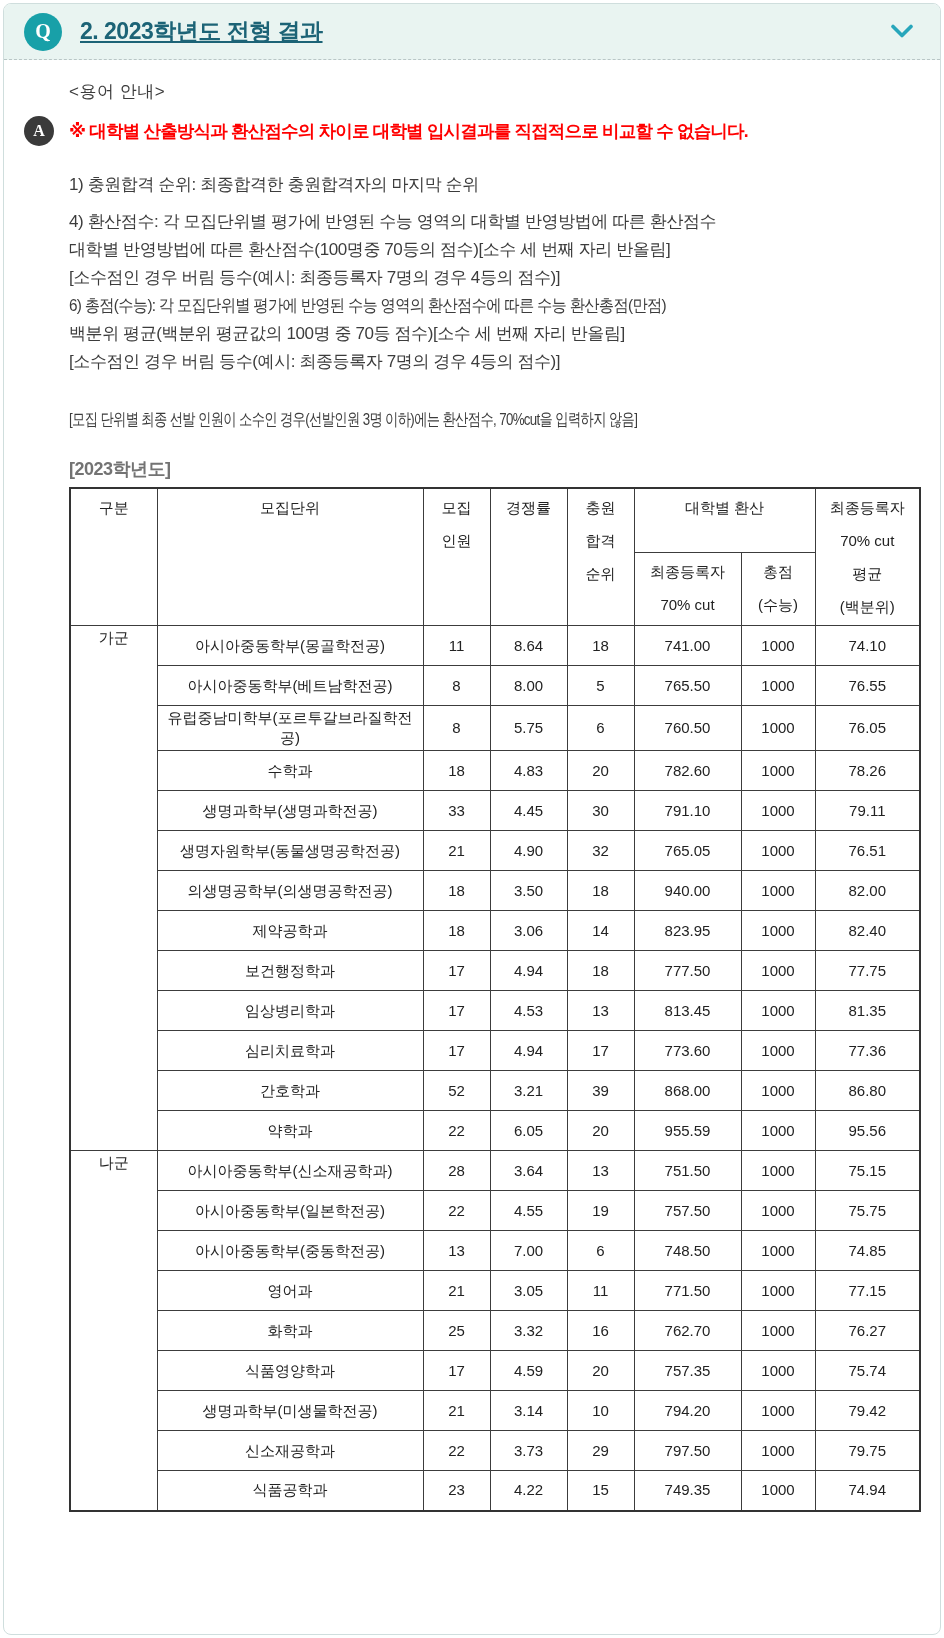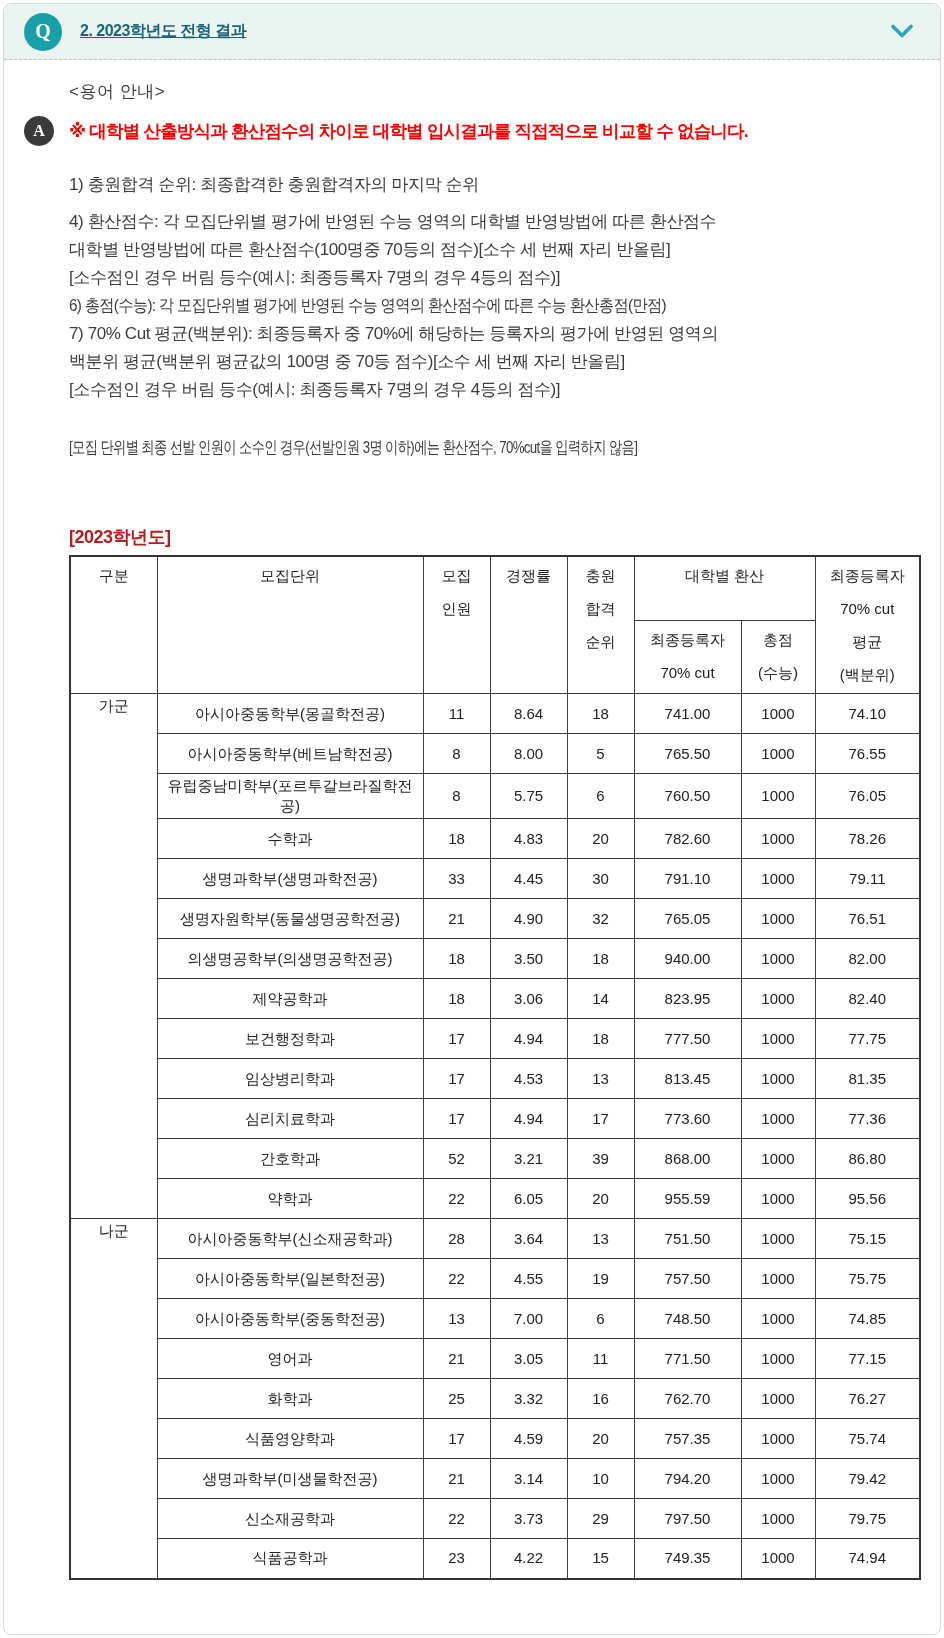--- a/index.html
+++ b/index.html
@@ -37,21 +37,21 @@
     color: #fff;
     font-family: "Liberation Serif", "DejaVu Serif", serif;
     font-weight: bold;
     font-size: 20px;
     flex: 0 0 auto;
   }
   .badge.q { background: #18a0a8; }
   .badge.a { width: 30px; height: 30px; font-size: 16px; background: #3a3a3a; }
   .q-title {
     margin-left: 18px;
-    font-size: 16px;
+    font-size: 23px;
     font-weight: bold;
     color: #1c6376;
     text-decoration: underline;
     letter-spacing: -0.5px;
   }
   .chevron { margin-left: auto; display: flex; align-items: center; }
   
   .content { padding: 20px 26px 0 65px; position: relative; }
   .intro-line { font-size: 17px; color: #3c3c3c; letter-spacing: 0.5px; }
   .answer-row { position: relative; margin-top: 16px; }
@@ -65,21 +65,21 @@
     letter-spacing: -0.8px;
   }
   .note-group { margin-top: 28px; }
   .note-group + .note-group { margin-top: 9px; }
   .note-line { line-height: 28px; font-size: 17px; color: #3c3c3c; letter-spacing: -0.4px; }
   .note-line span { display: inline-block; transform-origin: left center; white-space: nowrap; }
   .note-line span.cond1 { transform: scaleX(0.90); letter-spacing: -0.8px; }
   .final-note { margin-top: 32px; font-size: 17px; color: #3c3c3c; }
   .final-note span { display: inline-block; transform: scaleX(0.78); transform-origin: left center; white-space: nowrap; letter-spacing: -0.8px; }
   
-  .table-title { margin-top: 66px; font-size: 18px; font-weight: bold; color: #b91c1c; letter-spacing: -0.5px; }
+  .table-title { margin-top: 26px; font-size: 18px; font-weight: bold; color: #737373; letter-spacing: -0.5px; }
   table.result {
     margin-top: 6px;
     border-collapse: collapse;
     border: 2px solid #333;
     table-layout: fixed;
     width: 850px;
   }
   table.result th, table.result td {
     border: 1px solid #3c3c3c;
     text-align: center;
@@ -129,21 +129,20 @@
 
     <div id="notes">
         <div class="note-group">
           <div class="note-line"><span>1) 충원합격 순위: 최종합격한 충원합격자의 마지막 순위</span></div>
         </div>
         <div class="note-group">
           <div class="note-line"><span>4) 환산점수: 각 모집단위별 평가에 반영된 수능 영역의 대학별 반영방법에 따른 환산점수</span></div>
           <div class="note-line"><span>대학별 반영방법에 따른 환산점수(100명중 70등의 점수)[소수 세 번째 자리 반올림]</span></div>
           <div class="note-line"><span>[소수점인 경우 버림 등수(예시: 최종등록자 7명의 경우 4등의 점수)]</span></div>
           <div class="note-line"><span class="cond1">6) 총점(수능): 각 모집단위별 평가에 반영된 수능 영역의 환산점수에 따른 수능 환산총점(만점)</span></div>
-          <div class="note-line"><span>7) 70% Cut 평균(백분위): 최종등록자 중 70%에 해당하는 등록자의 평가에 반영된 영역의</span></div>
           <div class="note-line"><span>백분위 평균(백분위 평균값의 100명 중 70등 점수)[소수 세 번째 자리 반올림]</span></div>
           <div class="note-line"><span>[소수점인 경우 버림 등수(예시: 최종등록자 7명의 경우 4등의 점수)]</span></div>
         </div>
       </div>
 
     <div class="final-note">
       <span>[모집 단위별 최종 선발 인원이 소수인 경우(선발인원 3명 이하)에는 환산점수, 70%cut을 입력하지 않음]</span>
     </div>
 
     <div class="table-title">[2023학년도]</div>

